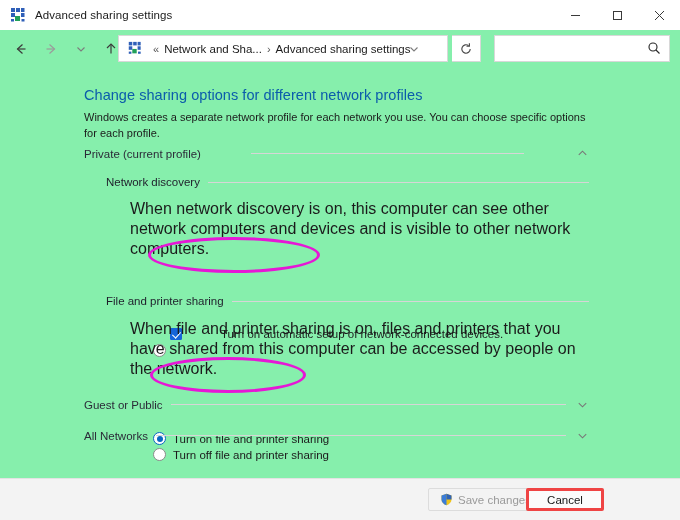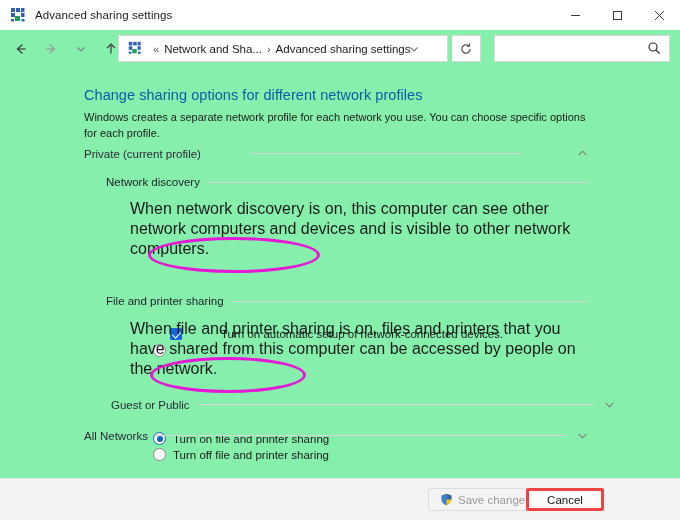--- a/index.html
+++ b/index.html
@@ -335,21 +335,21 @@
     <div class="opt" style="left:153px; top:361px;">
       <span class="radio on"></span>
       <span>Turn on file and printer sharing</span>
     </div>
 
     <div class="opt" style="left:153px; top:377px;">
       <span class="radio"></span>
       <span>Turn off file and printer sharing</span>
     </div>
 
-    <div class="sec-head" style="left:84px; top:327px; width:505px;margin-left:27px;">
+    <div class="sec-head" style="left:84px; top:327px; width:505px;">
       <span class="label">Guest or Public</span>
       <span class="rule"></span>
       <span class="chev">
         <svg width="13" height="13" viewBox="0 0 14 14">
             <path d="M3 5.5 L7 9.5 L11 5.5" fill="none" stroke="#777" stroke-width="1.15"></path>
           </svg>
       </span>
     </div>
 
     <div class="sec-head" style="left:84px; top:358px; width:505px;">

